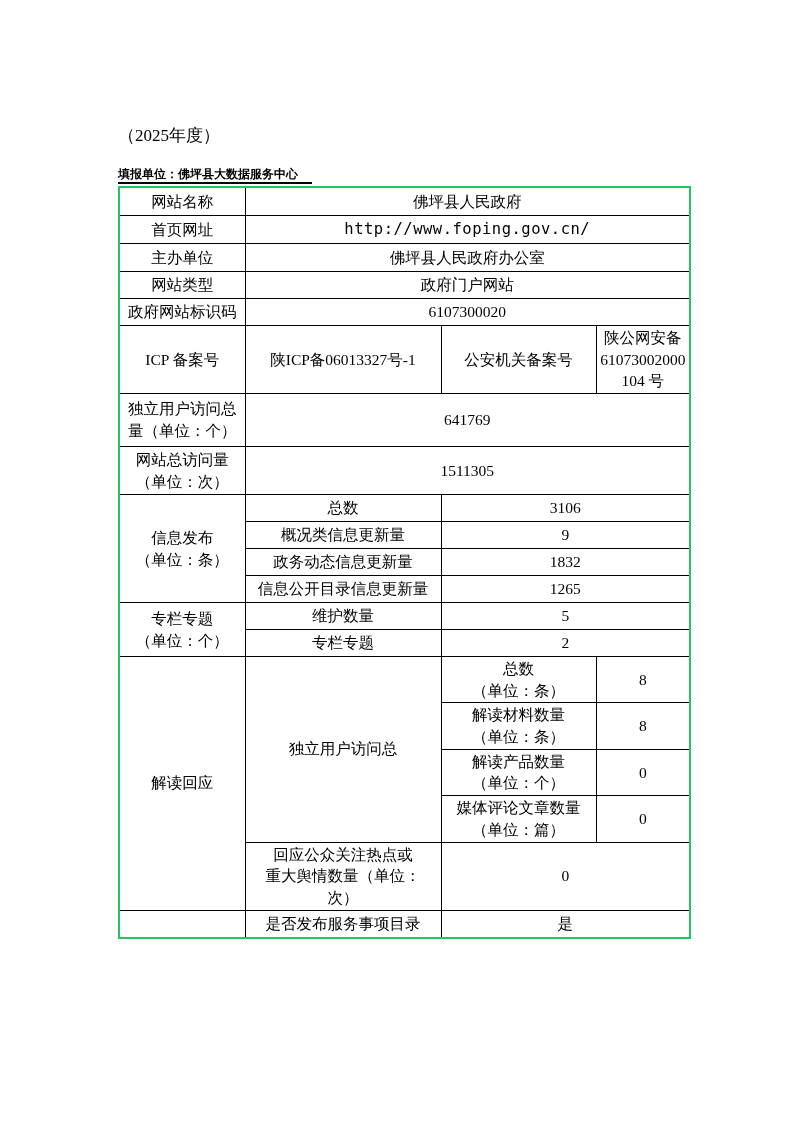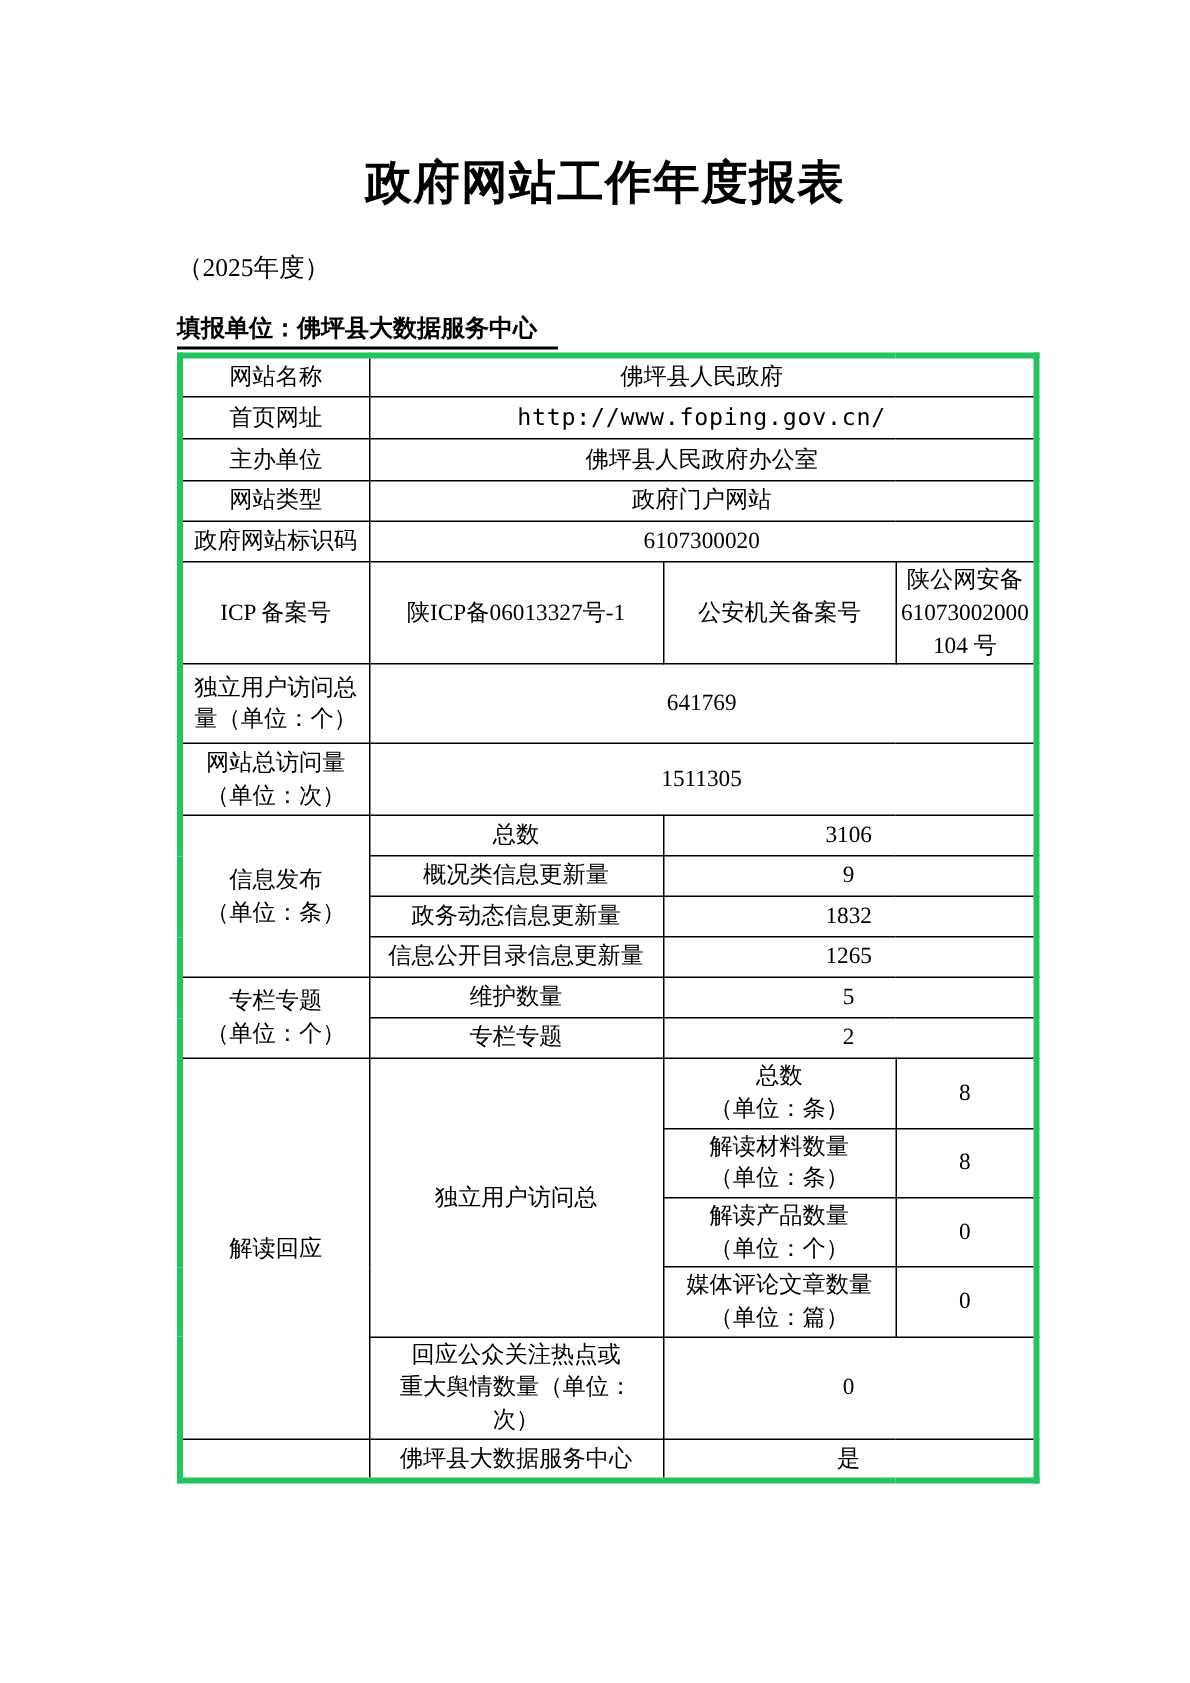--- a/index.html
+++ b/index.html
@@ -27,35 +27,35 @@
   }
   .subtitle {
     text-align: left;
     font-size: 17px;
     margin-top: 25px;
     line-height: 1.3;
   }
   .report-unit-line {
     margin-top: 20px;
     margin-bottom: 2px;
-    font-size: 16px;
+    font-size: 12px;
     line-height: 1.2;
   }
   .report-unit-line span {
     display: inline-block;
     font-weight: bold;
     border-bottom: 2px solid #000;
     padding-right: 14px;
     padding-bottom: 1px;
   }
   table.report {
     border-collapse: collapse;
     table-layout: fixed;
     width: 571px;
-    border: 4px solid #22c55e;
+    border: 2px solid #22c55e;
   }
   table.report td {
     border: 1px solid #000;
     text-align: center;
     vertical-align: middle;
     font-size: 15.5px;
     line-height: 1.4;
     padding: 1px 3px;
     overflow: hidden;
   }
@@ -75,21 +75,20 @@
   tr.h67 { height: 67px; padding-left: 44px; }
   
   td.nudge-lg { padding-bottom: 64px; }
   td.nudge-sm { padding-bottom: 38px; }
 </style>
 </head>
 <body>
 
 <div class="page">
 
-  <h1 class="title">政府网站工作年度报表</h1>
   <div class="subtitle">（2025年度）</div>
   <div class="report-unit-line">
     <span>填报单位：佛坪县大数据服务中心</span>
   </div>
 
   <table class="report">
     <colgroup>
       <col style="width:126px">
         <col style="width:196px">
         <col style="width:155px">
@@ -191,18 +190,18 @@
         <td>0</td>
       </tr>
       <tr class="h67">
         <td class="ml">回应公众关注热点或
 重大舆情数量（单位：
 次）</td>
         <td colspan="2">0</td>
       </tr>
       <tr class="h28">
         <td></td>
-        <td>佛坪县大数据服务中心</td>
+        <td>是否发布服务事项目录</td>
         <td colspan="2">是</td>
       </tr>
     </tbody>
   </table>
 </div>
 
 </body></html>

